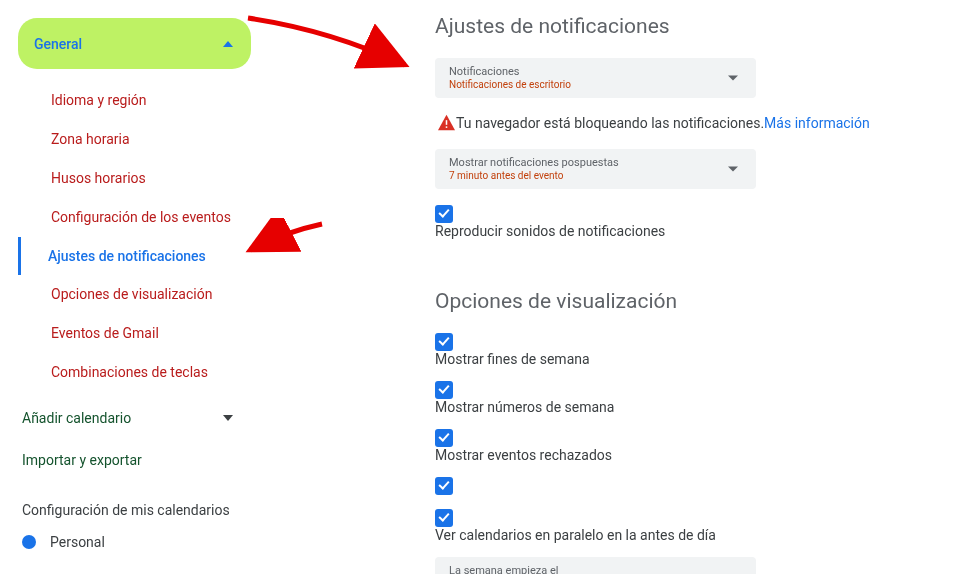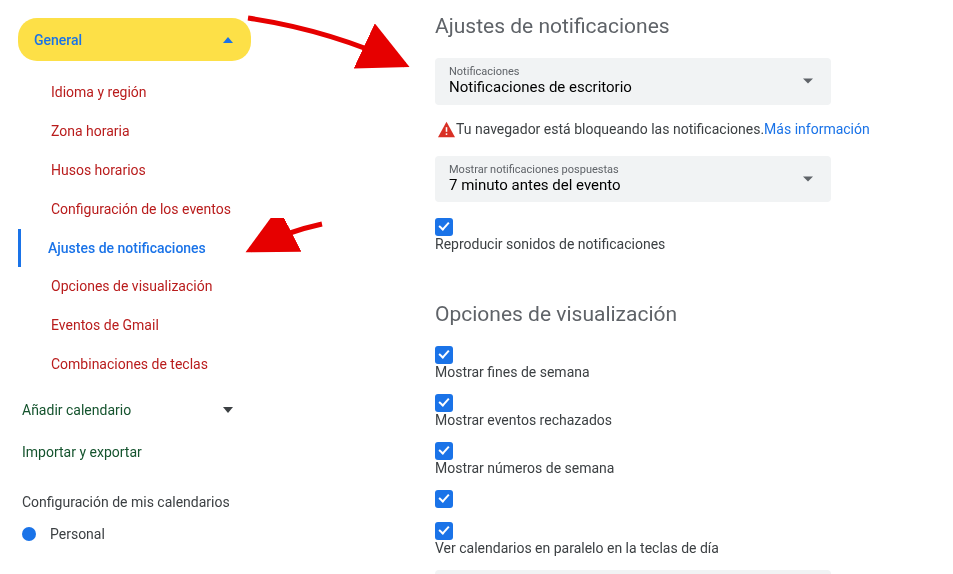--- a/index.html
+++ b/index.html
@@ -16,24 +16,24 @@
   .layout { display: flex; height: 100%; }
   
   .sidebar {
     width: 265px;
     padding: 18px 14px 0 18px;
   }
   .nav-section-header {
     display: flex;
     align-items: center;
     justify-content: space-between;
-    height: 43px;
+    height: 51px;
     padding: 0 18px 0 16px;
     border-radius: 19px;
-    background: #fde047;
+    background: #bef264;
     color: #1a73e8;
     font-weight: 500;
     cursor: pointer;
   }
   .chevron-up {
     width: 0; height: 0;
     border-left: 5px solid transparent;
     border-right: 5px solid transparent;
     border-bottom: 6px solid #1a73e8;
   }
@@ -96,35 +96,35 @@
   .section-title {
     font-size: 21px;
     font-weight: 400;
     color: #5f6368;
     margin-bottom: 20px;
   }
   .section-title.spaced { margin-top: 50px; }
 
   .select-box {
     position: relative;
-    width: 396px;
+    width: 321px;
     background: #f1f3f4;
     border-radius: 4px;
     padding: 7px 40px 7px 14px;
     cursor: pointer;
     margin-bottom: 16px;
   }
   .select-label {
     font-size: 11px;
     color: #5f6368;
     line-height: 1.2;
   }
   .select-value {
-    font-size: 15px;
-    color: #000000;
+    font-size: 10px;
+    color: #c2410c;
     line-height: 1.3;
   }
   .select-arrow {
     position: absolute;
     right: 18px;
     top: 50%;
     transform: translateY(-50%);
     width: 0; height: 0;
     border-left: 5px solid transparent;
     border-right: 5px solid transparent;
@@ -244,32 +244,32 @@
     </div>
 
     <h2 class="section-title spaced">Opciones de visualización</h2>
 
     <div class="check-row">
       <span class="check-box"></span>
       <span class="check-label">Mostrar fines de semana</span>
     </div>
     <div class="check-row">
       <span class="check-box"></span>
+      <span class="check-label">Mostrar números de semana</span>
+    </div>
+    <div class="check-row">
+      <span class="check-box"></span>
       <span class="check-label">Mostrar eventos rechazados</span>
     </div>
     <div class="check-row">
       <span class="check-box"></span>
-      <span class="check-label">Mostrar números de semana</span>
-    </div>
-    <div class="check-row">
-      <span class="check-box"></span>
-    </div>
-    <div class="check-row">
-      <span class="check-box"></span>
-      <span class="check-label">Ver calendarios en paralelo en la teclas de día</span>
+    </div>
+    <div class="check-row">
+      <span class="check-box"></span>
+      <span class="check-label">Ver calendarios en paralelo en la antes de día</span>
     </div>
 
     <div class="select-box" style="margin-top:6px">
       <div class="select-label">La semana empieza el</div>
       <div class="select-value">Lunes</div>
       <span class="select-arrow"></span>
     </div>
   </main>
 </div>
 

